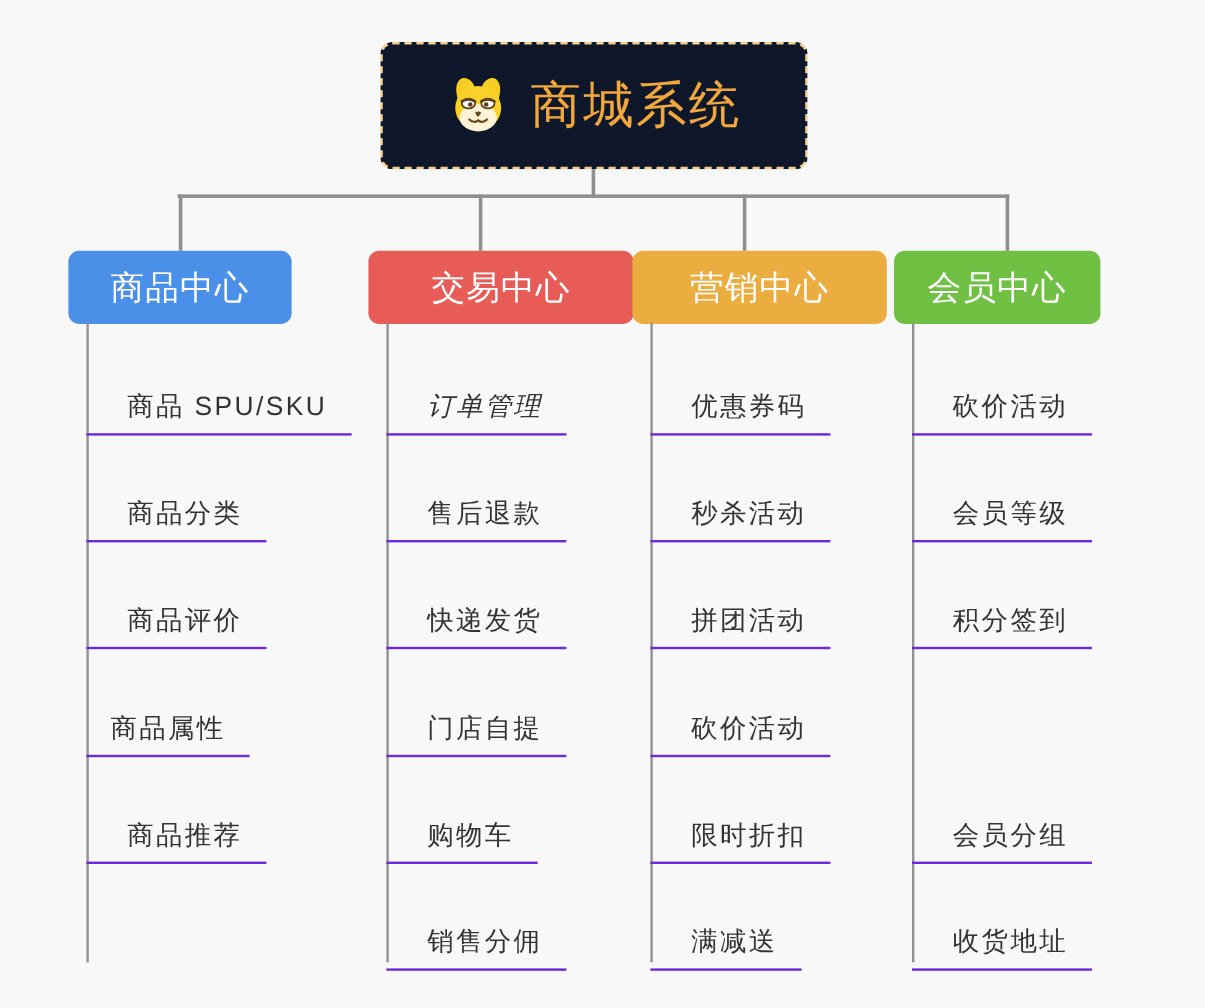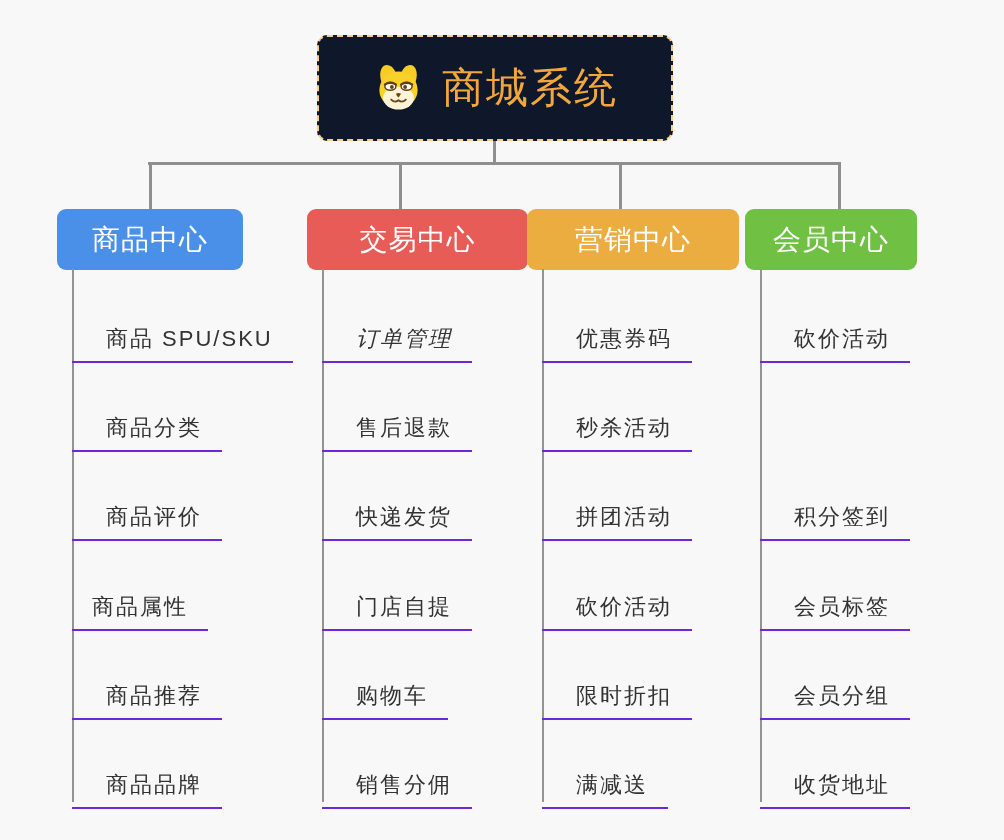--- a/index.html
+++ b/index.html
@@ -57,21 +57,20 @@
 <div class="line" style="left:148.5px;top:162px;width:3px;height:47px;"></div>
     <div class="branch-node" style="left:57px;width:186px;background:#4A90E8;">
       <span>商品中心</span>
     </div>
     <div class="trunk" style="left:72px;top:269px;height:533px;"></div>
     <div class="leaf" style="left:72px;top:314px;">商品 SPU/SKU</div>
     <div class="leaf" style="left:72px;top:403px;">商品分类</div>
     <div class="leaf" style="left:72px;top:492px;">商品评价</div>
     <div class="leaf" style="left:72px;top:582px;padding-left:20px;">商品属性</div>
     <div class="leaf" style="left:72px;top:671px;">商品推荐</div>
-    <div class="leaf" style="left:72px;top:760px;">商品品牌</div>
     <div class="line" style="left:399px;top:162px;width:3px;height:47px;"></div>
     <div class="branch-node" style="left:307px;width:221px;background:#E85C57;">
       <span>交易中心</span>
     </div>
     <div class="trunk" style="left:322px;top:269px;height:533px;"></div>
     <div class="leaf" style="left:322px;top:314px;font-style:italic;">订单管理</div>
     <div class="leaf" style="left:322px;top:403px;">售后退款</div>
     <div class="leaf" style="left:322px;top:492px;">快递发货</div>
     <div class="leaf" style="left:322px;top:671px;">购物车</div>
     <div class="leaf" style="left:322px;top:582px;">门店自提</div>
@@ -86,17 +85,17 @@
     <div class="leaf" style="left:542px;top:492px;">拼团活动</div>
     <div class="leaf" style="left:542px;top:582px;">砍价活动</div>
     <div class="leaf" style="left:542px;top:671px;">限时折扣</div>
     <div class="leaf" style="left:542px;top:760px;">满减送</div>
     <div class="line" style="left:837.5px;top:162px;width:3px;height:47px;"></div>
     <div class="branch-node" style="left:745px;width:172px;background:#6FC043;">
       <span>会员中心</span>
     </div>
     <div class="trunk" style="left:760px;top:269px;height:533px;"></div>
     <div class="leaf" style="left:760px;top:314px;">砍价活动</div>
+    <div class="leaf" style="left:760px;top:403px;">会员等级</div>
     <div class="leaf" style="left:760px;top:492px;">积分签到</div>
-    <div class="leaf" style="left:760px;top:582px;">会员标签</div>
     <div class="leaf" style="left:760px;top:671px;">会员分组</div>
     <div class="leaf" style="left:760px;top:760px;">收货地址</div>
   </div>
 
 </body></html>

